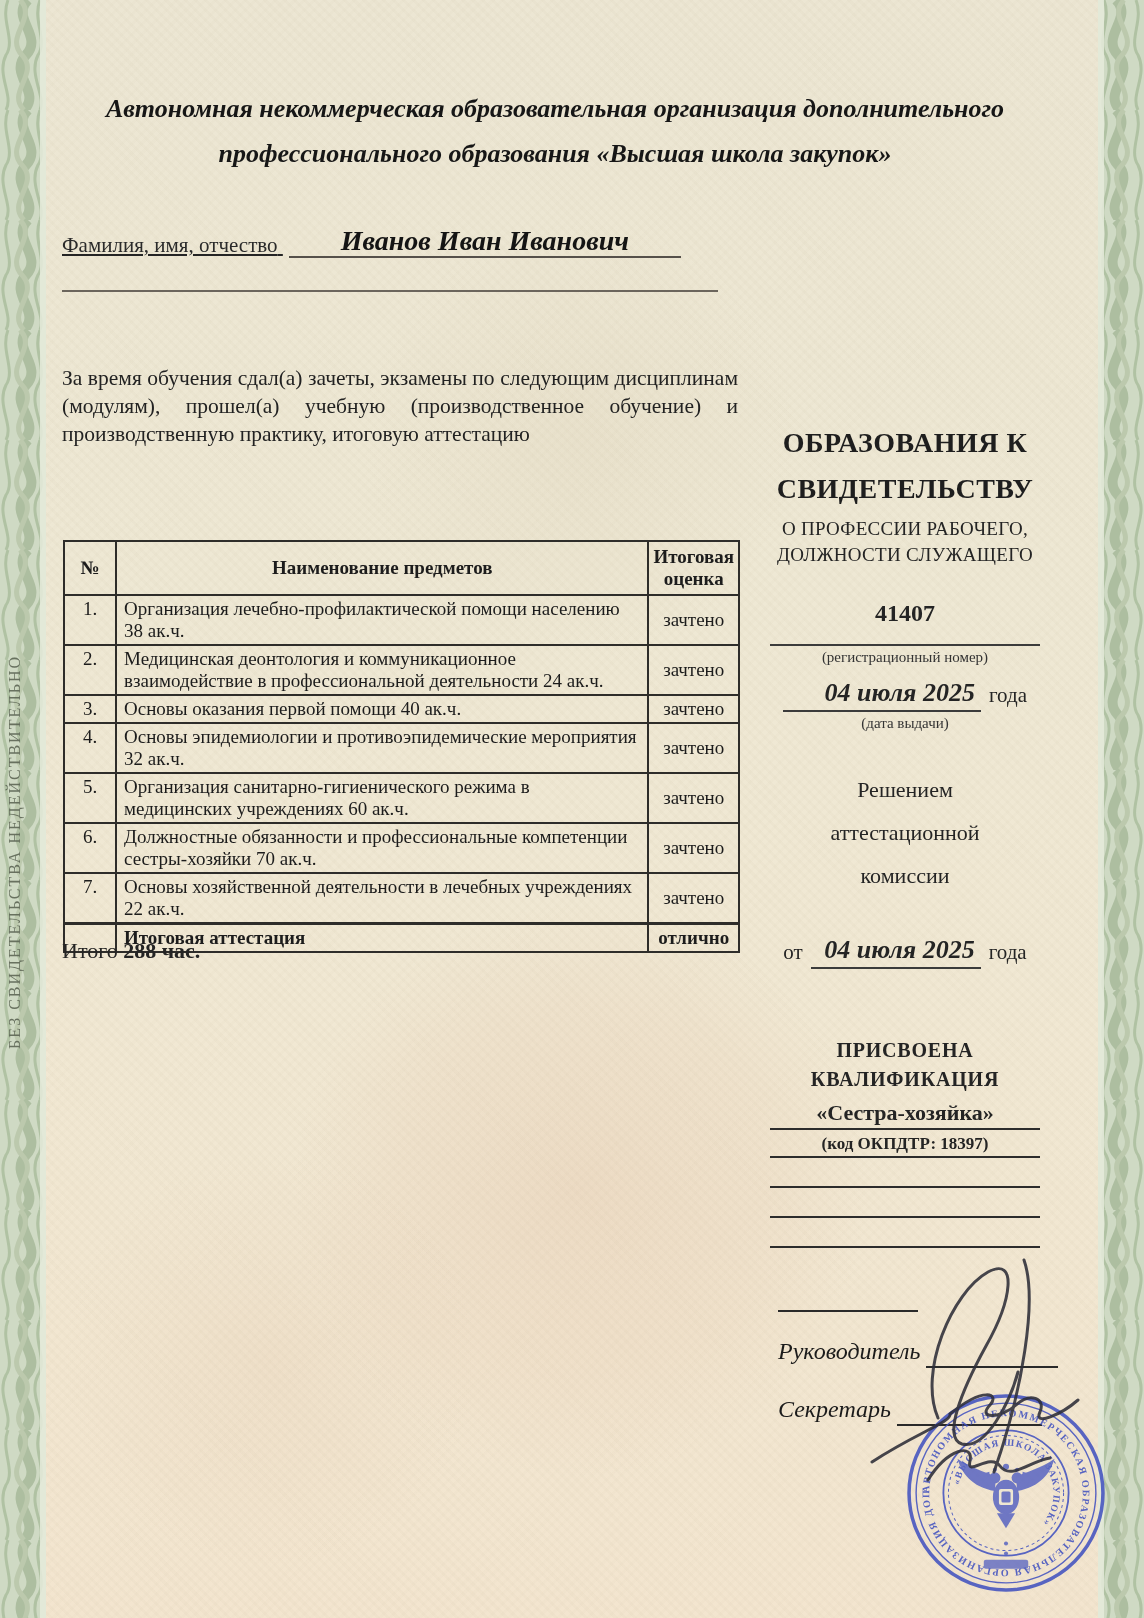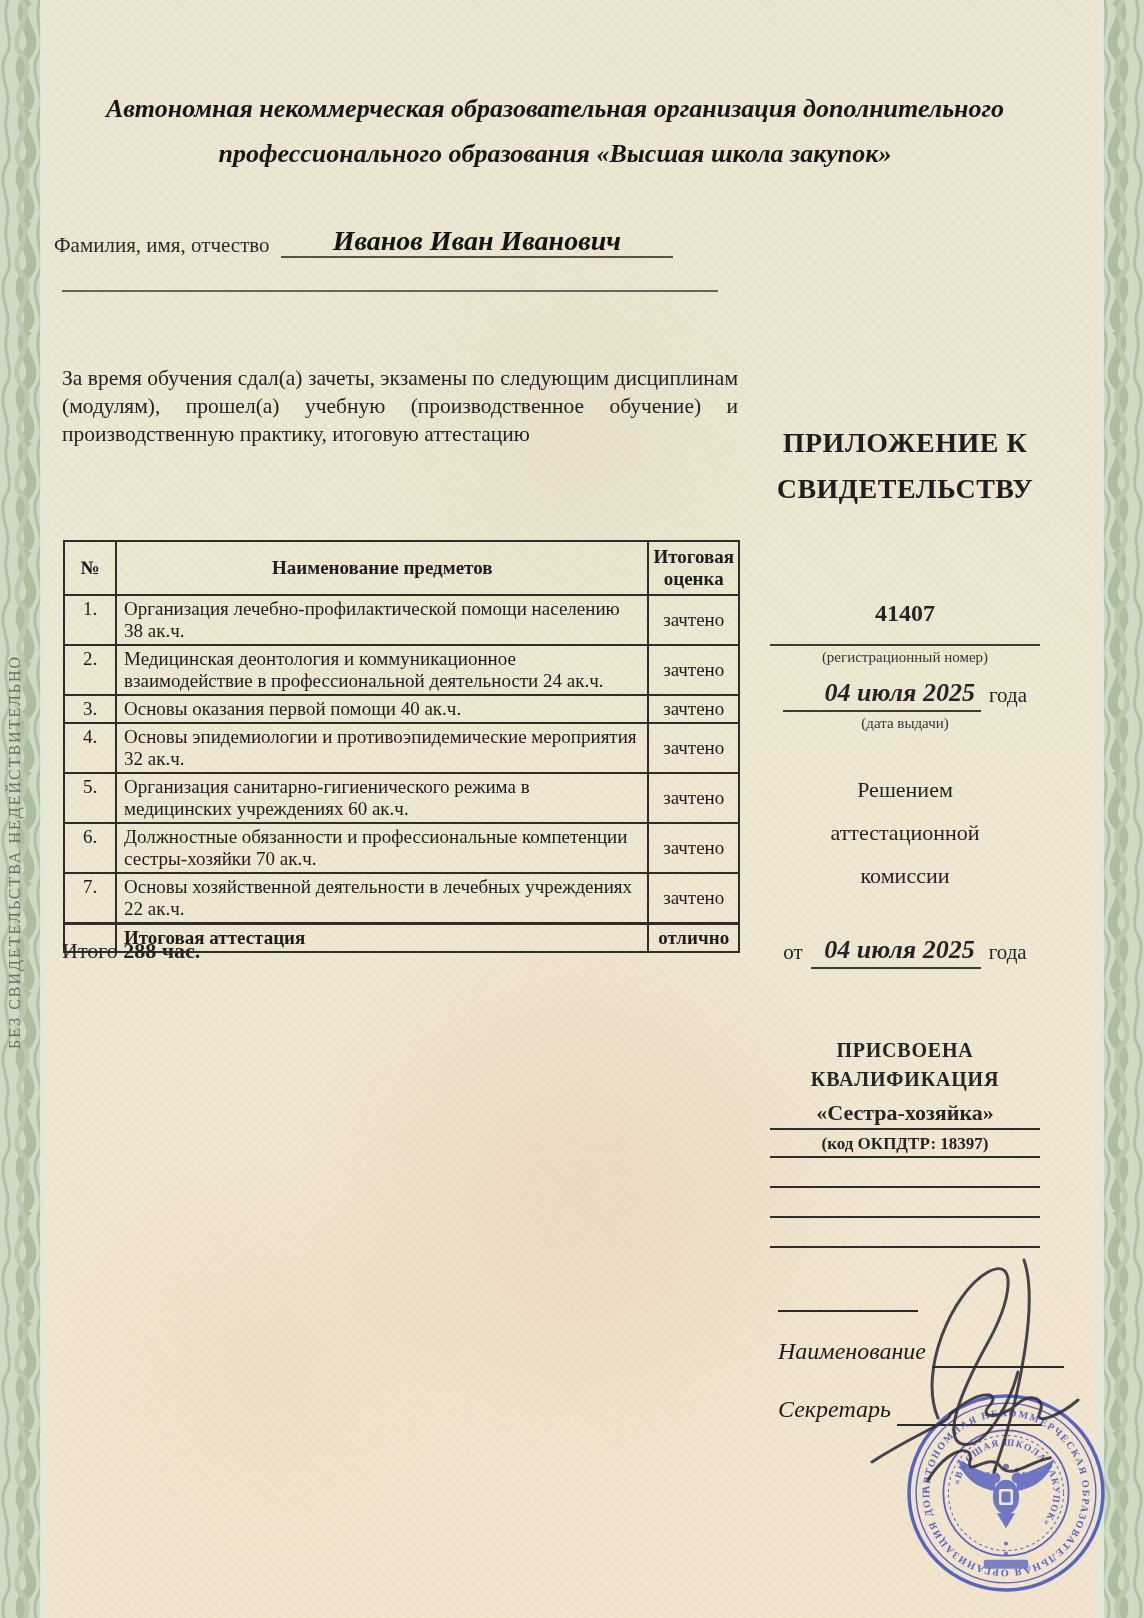--- a/index.html
+++ b/index.html
@@ -25,21 +25,21 @@
     position:absolute; left:6px; top:612px; height:480px; width:30px; z-index:2;
     writing-mode:vertical-rl; transform:rotate(180deg);
     font-size:16px; letter-spacing:2px; color:#5d6655; opacity:0.9;
     font-family:"Liberation Serif", serif; text-align:center;
   }
   .org-header {
     position:absolute; left:100px; top:86px; width:910px; z-index:2;
     text-align:center; font-size:26px; font-weight:700; font-style:italic;
     line-height:45px; color:#161616;
   }
-  .name-row { position:absolute; left:54px; top:226px; width:676px; z-index:2; font-size:21px; white-space:nowrap; }
+  .name-row { position:absolute; left:62px; top:226px; width:676px; z-index:2; font-size:21px; white-space:nowrap;text-decoration:underline; }
   .name-row .label { font-size:21px; color:#2a2a2a; }
   .name-value {
     display:inline-block; width:392px; margin-left:6px; text-align:center;
     border-bottom:2px solid #55504a; font-size:28px; font-weight:700; font-style:italic;
     color:#141414; line-height:30px; vertical-align:bottom;
   }
   .blank-rule { position:absolute; border-bottom:2px solid #6b655c; z-index:2; }
   .rule-under-name { left:62px; top:268px; width:656px; height:24px; }
   .intro {
     position:absolute; left:62px; top:364px; width:676px; z-index:2;
@@ -190,21 +190,22 @@
         <td class="col-grade">отлично</td>
       </tr>
     </tbody>
   </table>
 
   <div class="total-line">
     <span>Итого</span>
     <span class="total-value">288 час.</span>
   </div>
 
-  <div class="right-panel rp-title">ПРИЛОЖЕНИЕ К СВИДЕТЕЛЬСТВУ</div>
+  <div class="right-panel rp-title">ОБРАЗОВАНИЯ К СВИДЕТЕЛЬСТВУ</div>
+  <div class="right-panel rp-subtitle">О ПРОФЕССИИ РАБОЧЕГО, ДОЛЖНОСТИ СЛУЖАЩЕГО</div>
 
   <div class="right-panel rp-reg">
     <span class="value">41407</span>
     <div class="small-caption">(регистрационный номер)</div>
   </div>
 
   <div class="right-panel rp-issue">
     <div class="date-row">
       <span class="date-ul">04 июля 2025</span>
       <span class="date-suffix">года</span>
@@ -233,21 +234,21 @@
     <div class="blank-line"></div>
     <div class="blank-line"></div>
     <div class="blank-line"></div>
   </div>
 
   <div class="sig-block">
     <div class="sig-line">
       <span class="sig-fill" style="width:140px"></span>
     </div>
     <div class="sig-row2">
-      <span>Наименование</span>
+      <span>Руководитель</span>
       <span class="sig-fill" style="width:132px"></span>
     </div>
     <div class="sig-row3">
       <span>Секретарь</span>
       <span class="sig-fill" style="width:145px"></span>
     </div>
   </div>
 
   <svg class="stamp-svg" viewBox="0 0 200 200" xmlns="http://www.w3.org/2000/svg">
     <g stroke="#4353c0" fill="none">

